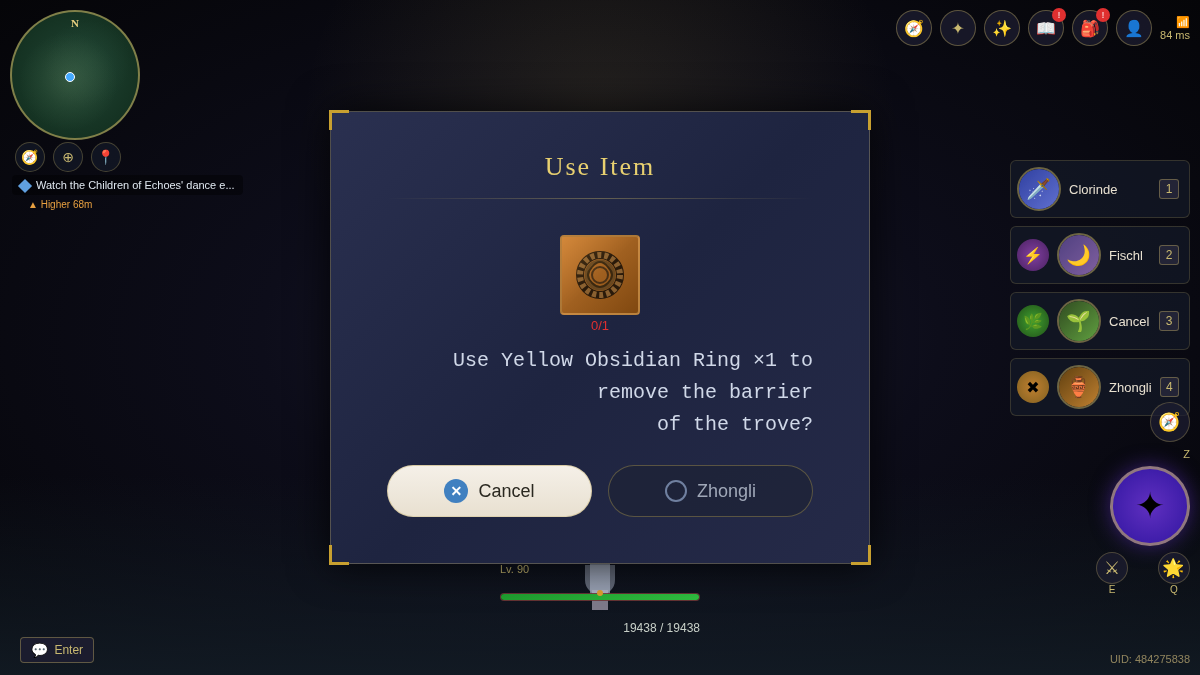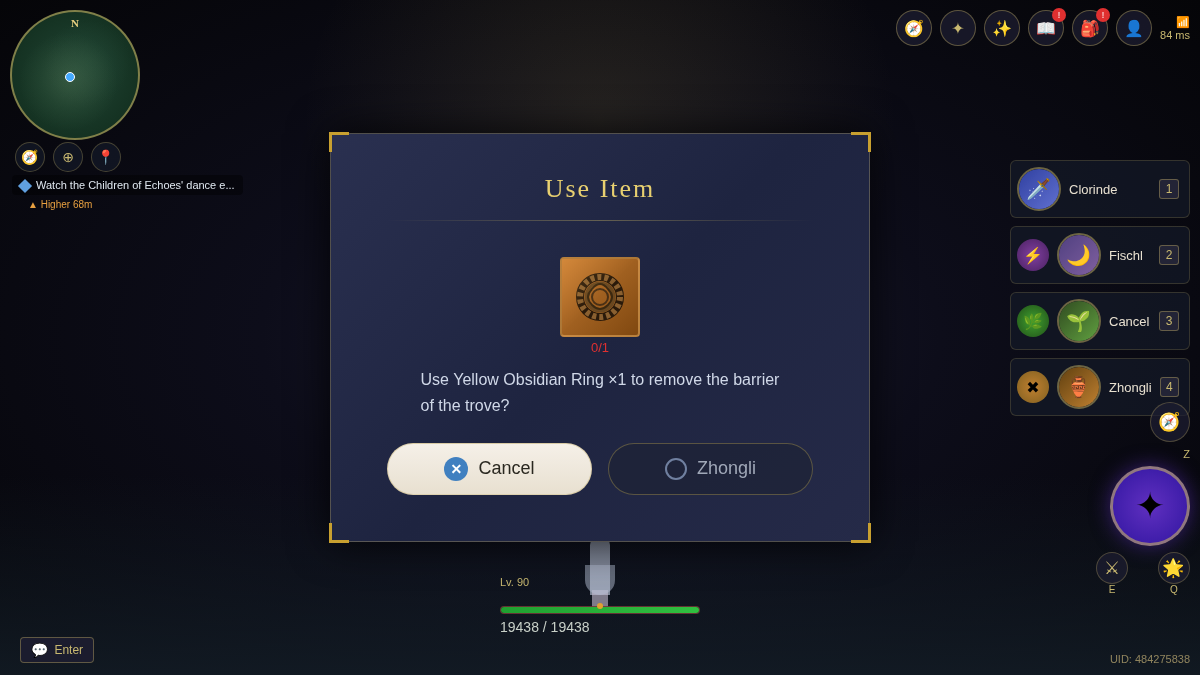--- a/index.html
+++ b/index.html
@@ -280,24 +280,24 @@
       overflow: hidden;
       border: 1px solid rgba(200,100,100,0.4);
     }
     .hp-bar-fill {
       height: 100%;
       background: linear-gradient(to right, #20a030, #30c040);
       width: 100%;
     }
     .hp-text {
       color: #c8d0c8;
-      font-size: 14px;
-      font-family: sans-serif;
-      text-align: left;
-      margin-top: 5px;
+      font-size: 12px;
+      font-family: sans-serif;
+      text-align: right;
+      margin-top: 20px;
     }
     .hp-dot {
       position: absolute;
       top: -3px; left: 50%;
       transform: translateX(-50%);
       width: 6px; height: 6px;
       background: #e0a030;
       border-radius: 50%;
     }
 
@@ -440,23 +440,23 @@
       bottom: -18px; left: 50%;
       transform: translateX(-50%);
       color: #e03030;
       font-size: 13px;
       font-family: sans-serif;
       white-space: nowrap;
     }
 
     .modal-message {
       color: #d0d8e8;
-      font-size: 16px;
-      font-family: Liberation Sans, sans-serif;
-      text-align: left;
+      font-size: 20px;
+      font-family: Liberation Mono, monospace;
+      text-align: right;
       line-height: 1.6;
       margin-top: 10px;
     }
 
     .modal-footer {
       padding: 0 40px 30px;
       display: flex;
       gap: 16px;
       justify-content: center;
     }

